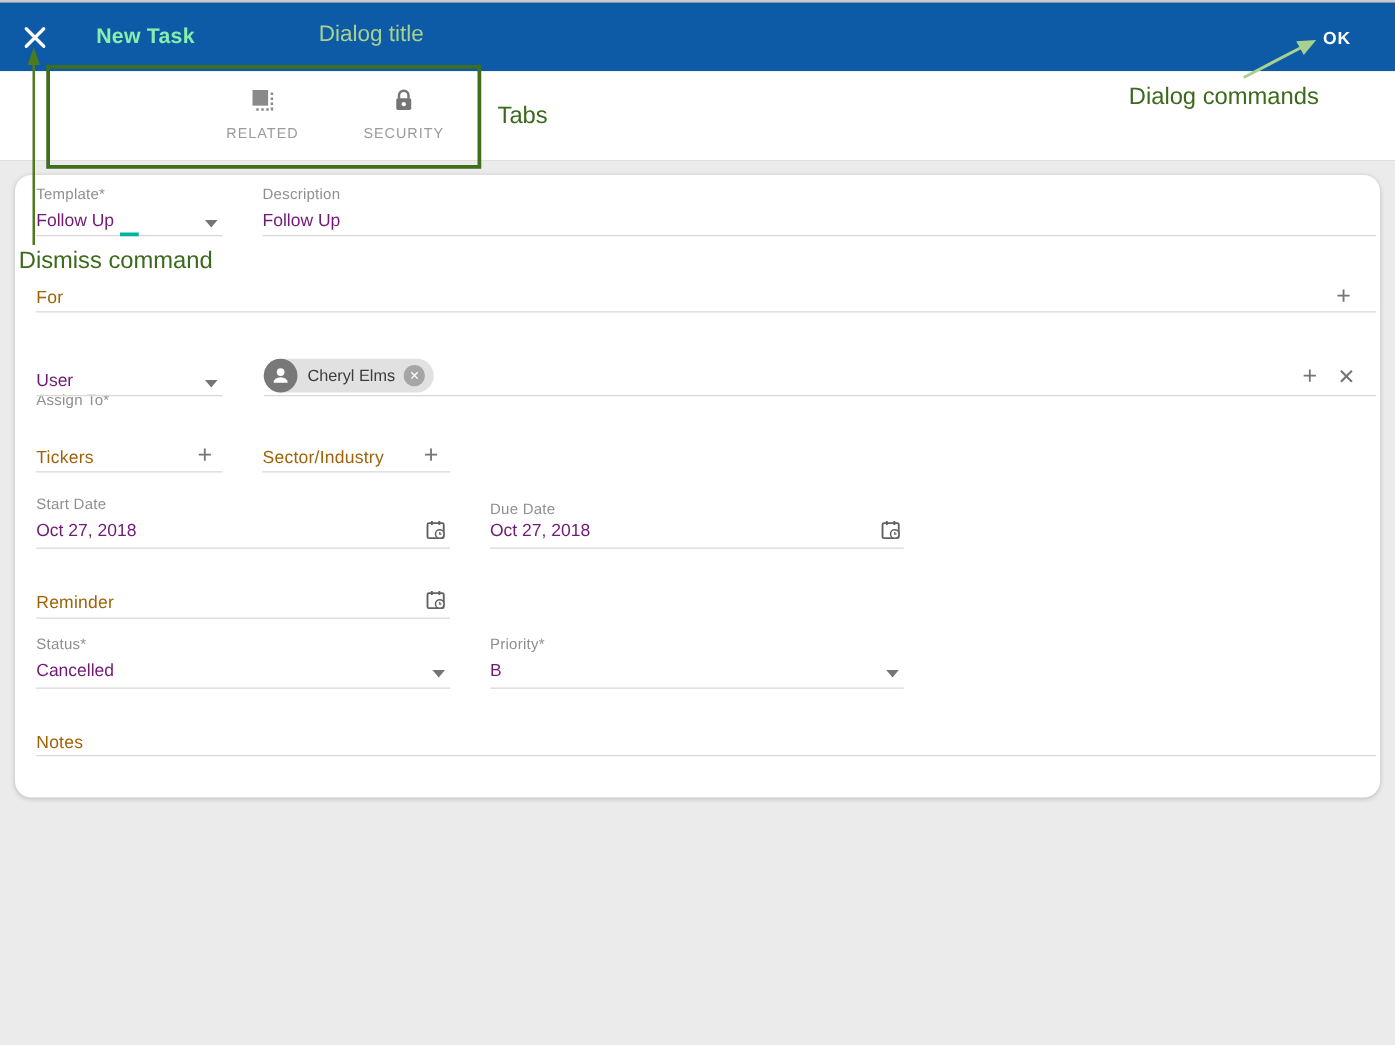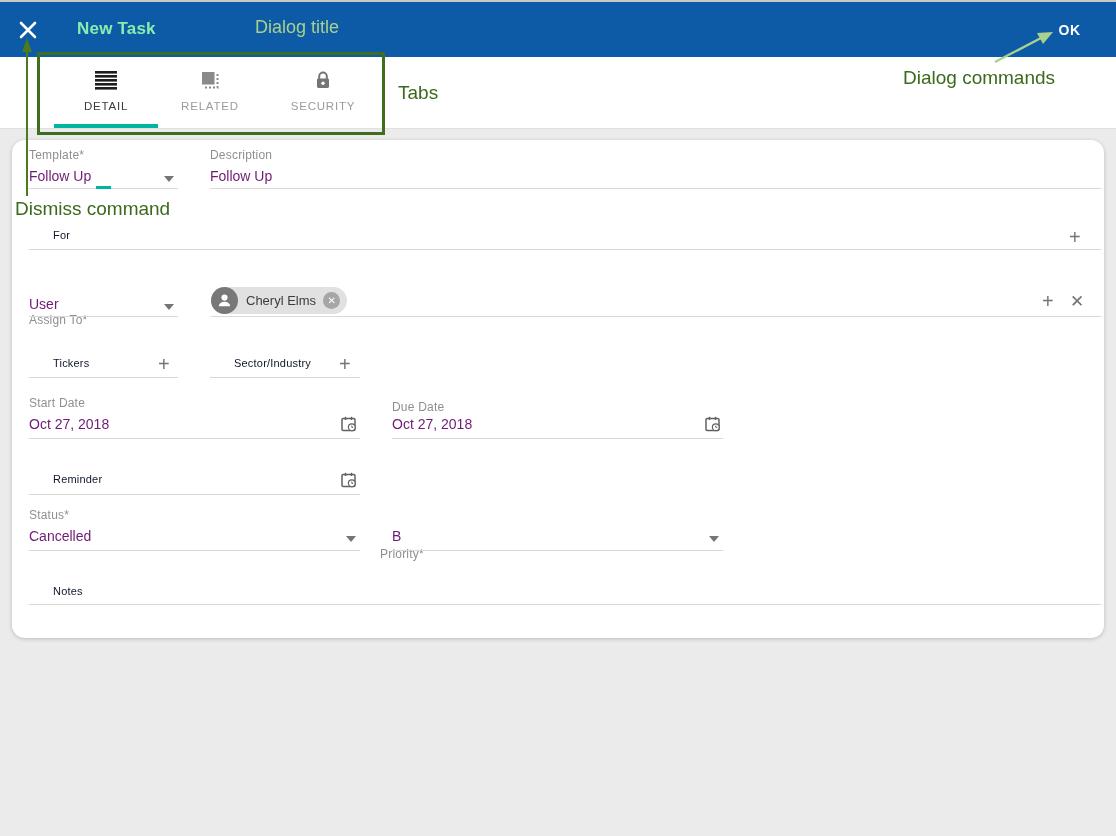--- a/index.html
+++ b/index.html
@@ -19,21 +19,21 @@
   .tab-detail   { left:54px; }
   .tab-related  { left:158px; }
   .tab-security { left:271px; }
   .tab-label { margin-top:6px; font-size:11.5px; letter-spacing:0.8px; color:#9b9b9b; }
   .tab.active .tab-label { color:#3c3c3c; }
   .tab-indicator { position:absolute; left:0; bottom:0; width:104px; height:4px; background:#00b5a0; }
 
   
   .card { position:absolute; left:12px; top:140px; width:1092px; height:498px; background:#ffffff; border-radius:13px; box-shadow:0 1px 4px rgba(0,0,0,0.20); }
   .flabel { position:absolute; font-size:12px; color:#8f8f8f; letter-spacing:0.2px; }
-  .plabel { position:absolute; font-size:11px; color:#0f172a; letter-spacing:0.2px;margin-left:24px; }
+  .plabel { position:absolute; font-size:14px; color:#a16207; letter-spacing:0.2px; }
   .fvalue { position:absolute; font-size:14px; color:#701a75; }
   .uline  { position:absolute; height:1px; background:#d8d8d8; }
   .teal-frag { position:absolute; height:3px; background:#00b5a0; }
   .dd-arrow { position:absolute; width:0; height:0; border-left:5px solid transparent; border-right:5px solid transparent; border-top:6px solid #757575; cursor:pointer; }
   .plus-glyph { position:absolute; font-size:20px; font-weight:400; color:#757575; line-height:14px; cursor:pointer; }
   .clear-glyph { position:absolute; font-size:17px; color:#757575; line-height:14px; cursor:pointer; }
   .cal-btn { position:absolute; width:18px; height:18px; cursor:pointer; }
 
   
   .chip { position:absolute; left:199px; top:147px; height:27px; background:#e1e1e1; border-radius:14px; display:flex; align-items:center; padding-right:7px; cursor:default; }
@@ -59,33 +59,20 @@
         <svg width="22" height="22" viewBox="0 0 22 22">
             <path d="M4 4 L18 18 M18 4 L4 18" stroke="#ffffff" stroke-width="2.6" stroke-linecap="round"></path>
           </svg>
       </span>
     </div>
     <div class="header-title">New Task</div>
     <div class="ok-btn">OK</div>
   </div>
 
   <div class="tabbar">
-    <div class="tab tab-detail active">
-      <span>
-        <svg width="24" height="20" viewBox="0 0 24 20">
-          <rect x="1" y="1" width="22" height="2.6" fill="#1d1d1d"></rect>
-          <rect x="1" y="5" width="22" height="2.6" fill="#1d1d1d"></rect>
-          <rect x="1" y="9" width="22" height="2.6" fill="#1d1d1d"></rect>
-          <rect x="1" y="13" width="22" height="2.6" fill="#1d1d1d"></rect>
-          <rect x="1" y="17" width="22" height="2.6" fill="#1d1d1d"></rect>
-        </svg>
-      </span>
-      <span class="tab-label">DETAIL</span>
-      <span class="tab-indicator"></span>
-    </div>
     <div class="tab tab-related">
       <span>
         <svg width="20" height="20" viewBox="0 0 20 20">
           <rect x="2" y="2" width="12.5" height="12.5" fill="#8a8a8a"></rect>
           <path d="M17.5 4 V17.5 H4" stroke="#8a8a8a" stroke-width="2" fill="none" stroke-dasharray="2,2"></path>
         </svg>
       </span>
       <span class="tab-label">RELATED</span>
     </div>
     <div class="tab tab-security">
@@ -179,21 +166,21 @@
         <path d="M11.8 10.6 v1.7 h1.4" stroke="#616161" stroke-width="1" fill="none"></path>
       </svg>
     </div>
     <div class="uline" style="left:17px; top:354px; width:331px;"></div>
 
     <div class="flabel" style="left:17px; top:368px;">Status*</div>
     <div class="fvalue" style="left:17px; top:388px;">Cancelled</div>
     <div class="dd-arrow" style="left:334px; top:396px;"></div>
     <div class="uline" style="left:17px; top:410px; width:331px;"></div>
 
-    <div class="flabel" style="left:368px; top:368px;margin-top:39px;">Priority*</div>
+    <div class="flabel" style="left:380px; top:368px;">Priority*</div>
     <div class="fvalue" style="left:380px; top:388px;">B</div>
     <div class="dd-arrow" style="left:697px; top:396px;"></div>
     <div class="uline" style="left:380px; top:410px; width:331px;"></div>
 
     <div class="plabel" style="left:17px; top:445px;">Notes</div>
     <div class="uline" style="left:17px; top:464px; width:1072px;"></div>
   </div>
 
   <svg class="anno-svg">
     <rect x="38.5" y="53.5" width="345" height="80" fill="none" stroke="#3f6e1f" stroke-width="3"></rect>

